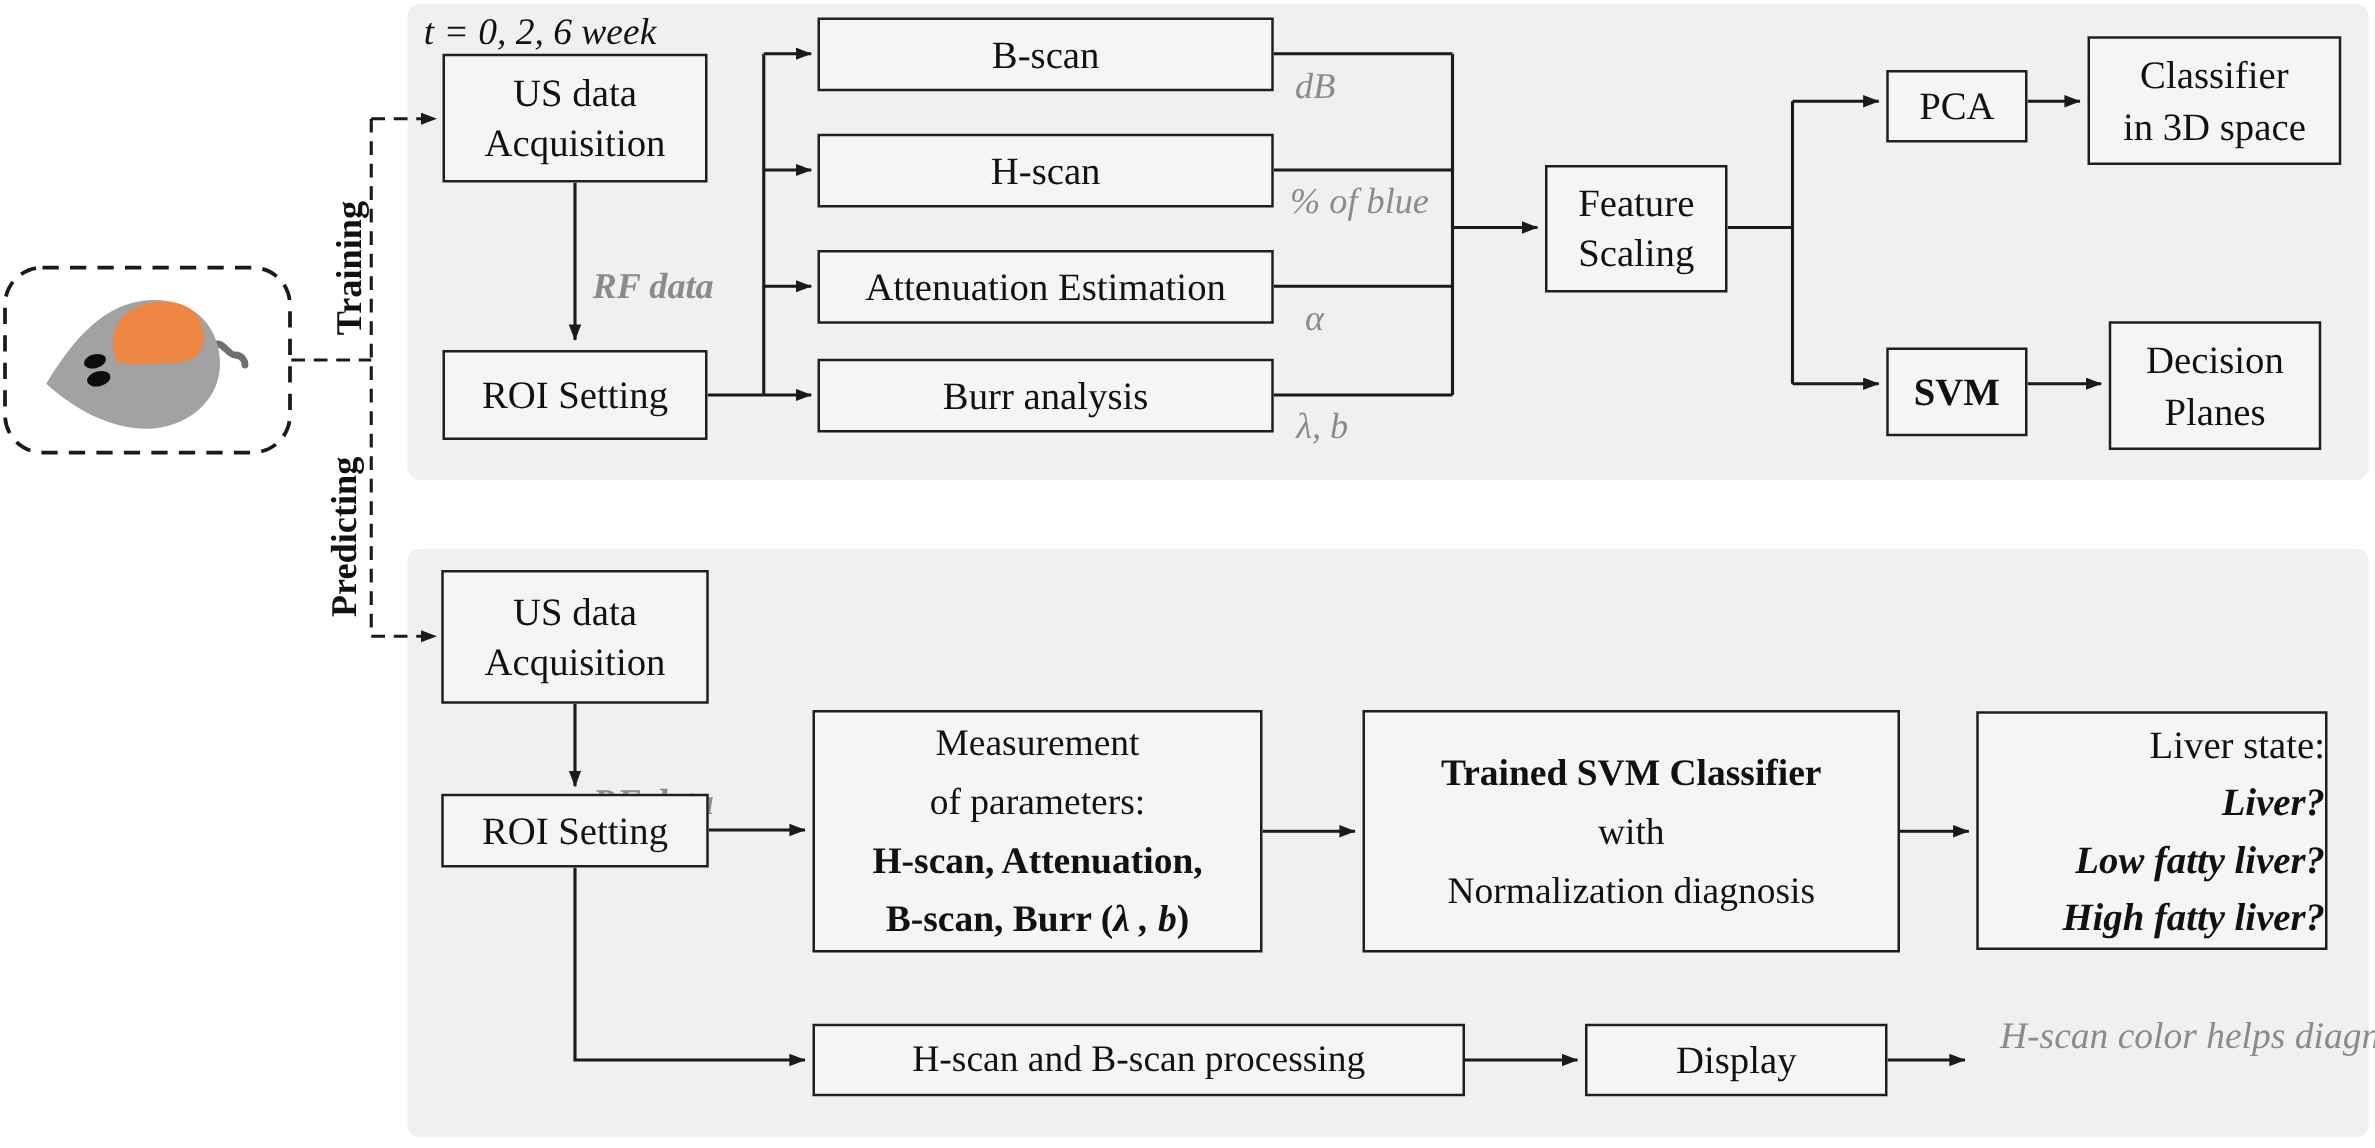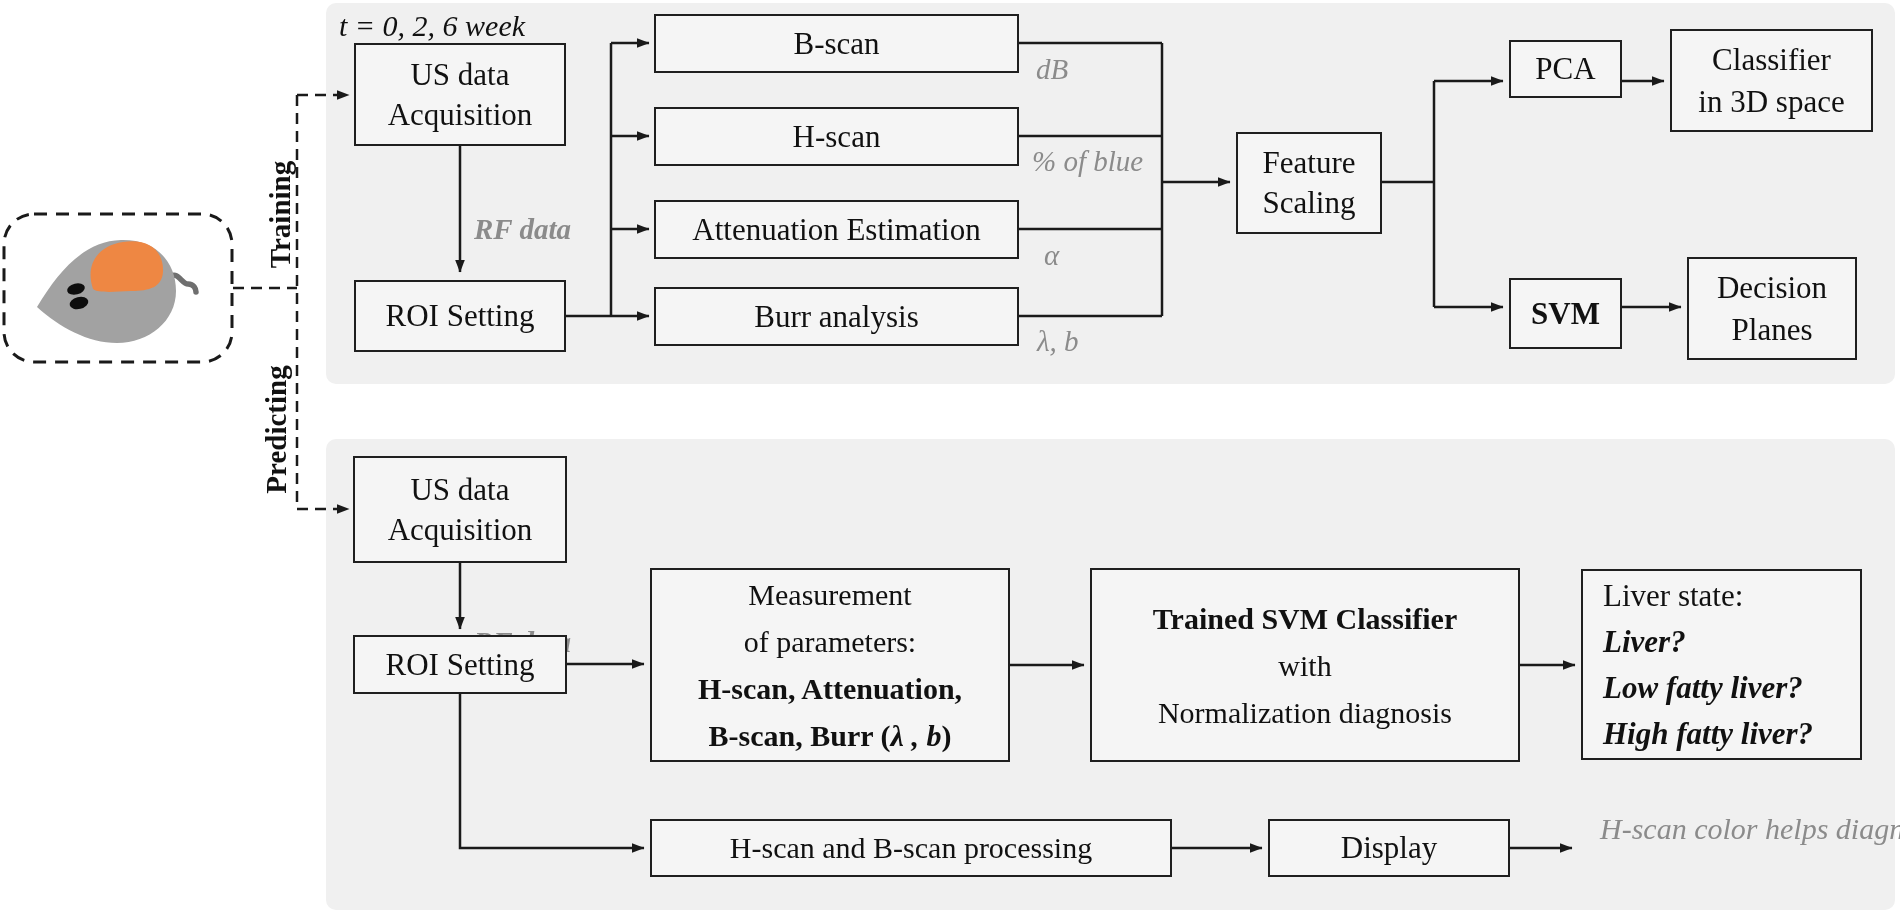--- a/index.html
+++ b/index.html
@@ -109,21 +109,21 @@
   <div class="lbl it muted" style="left:1036px;top:8px;font-size:29px;">dB</div>
   <div class="lbl it muted" style="left:1032px;top:100px;font-size:29px;">% of blue</div>
   <div class="lbl it muted" style="left:1044px;top:194px;font-size:29px;">α</div>
   <div class="lbl it muted" style="left:1037px;top:280px;font-size:29px;">λ, b</div>
 
   <div class="box" style="left:1236px;top:132px;width:146px;height:102px;line-height:40px;">
     <span class="ln">Feature</span>
     <span class="ln">Scaling</span>
   </div>
 
-  <div class="box" style="left:1509px;top:40px;width:113px;height:58px;">PCA</div>
+  <div class="box" style="left:1509px;top:56px;width:113px;height:58px;">PCA</div>
   <div class="box bd" style="left:1509px;top:278px;width:113px;height:71px;">SVM</div>
 
   <div class="box" style="left:1670px;top:29px;width:203px;height:103px;line-height:42px;">
     <span class="ln">Classifier</span>
     <span class="ln">in 3D space</span>
   </div>
   <div class="box" style="left:1687px;top:257px;width:170px;height:103px;line-height:42px;">
     <span class="ln">Decision</span>
     <span class="ln">Planes</span>
   </div>
@@ -143,21 +143,21 @@
     <span class="ln bd">H-scan, Attenuation,</span>
     <span class="ln bd"><span>B-scan, Burr (</span><span class="it">λ , b</span><span>)</span></span>
   </div>
 
   <div class="box big4" style="left:1090px;top:568px;width:430px;height:194px;">
     <span class="ln bd">Trained SVM Classifier</span>
     <span class="ln">with</span>
     <span class="ln">Normalization diagnosis</span>
   </div>
 
-  <div class="box liver" style="left:1581px;top:569px;width:281px;height:191px;">
+  <div class="box liver" style="left:1581px;top:569px;width:281px;height:191px;align-items:flex-end;">
     <span class="ln">Liver state:</span>
     <span class="ln bd it">Liver?</span>
     <span class="ln bd it">Low fatty liver?</span>
     <span class="ln bd it">High fatty liver?</span>
   </div>
 
   <div class="box" style="left:650px;top:819px;width:522px;height:58px;font-size:30px;">H-scan and B-scan processing</div>
   <div class="box" style="left:1268px;top:819px;width:242px;height:58px;">Display</div>
 
   <div class="lbl note" style="left:1600px;top:812px;width:260px;">

